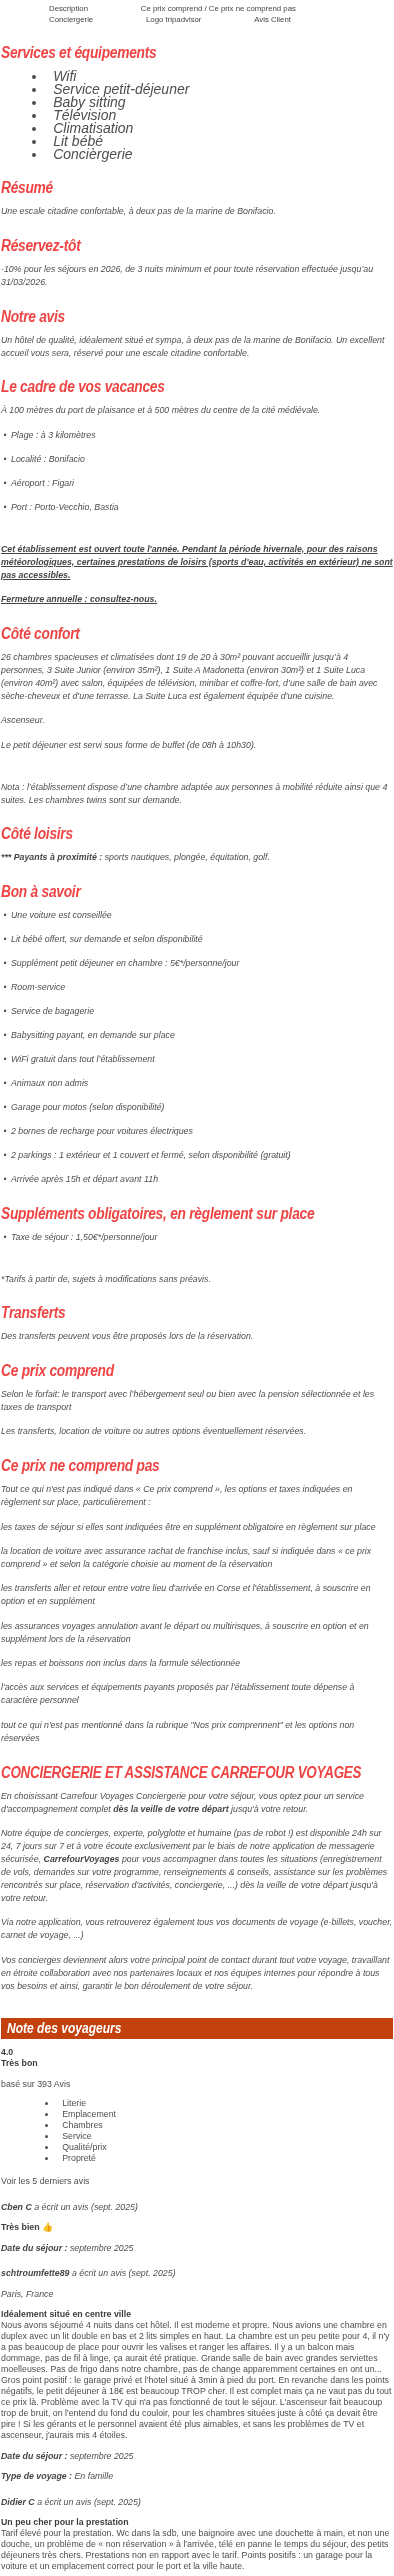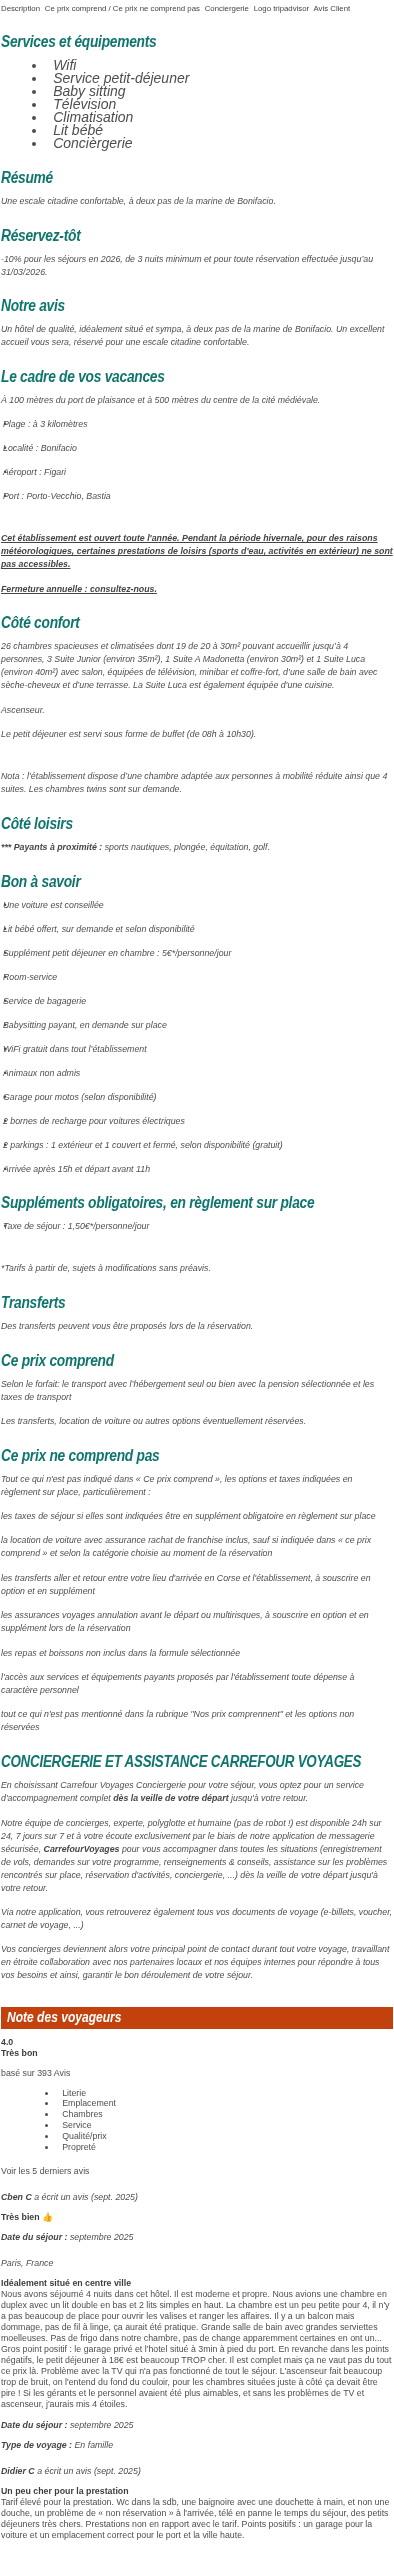--- a/index.html
+++ b/index.html
@@ -1,38 +1,38 @@
 <!DOCTYPE html>
 <html lang="fr" style="font-size:8.3px"><head>
 <meta charset="utf-8">
 <style>
   html,body{margin:0;padding:0;background:#fff;}
   body{width:394px;font-family:"Liberation Sans","DejaVu Sans",sans-serif;color:#4e4e4e;}
   .wrap{width:394px;padding:3.1px 1px 14.6px 1px;box-sizing:border-box;}
 
   
   .navrow{font-size:7.8px;color:#454545;line-height:10.4px;margin:1px 0 5.2px 0;}
-  .navrow span{margin-right:2.6px;}
+  .navrow span{margin-right:2.6px;padding-left:48px;}
 
   
-  h2.sec{color:#0f766e;font-size:16px;line-height:17.7px;font-weight:700;font-style:italic;
+  h2.sec{color:#ef4444;font-size:16px;line-height:17.7px;font-weight:700;font-style:italic;
          margin:18.7px 0 8.3px 0;letter-spacing:-0.3px;}
   h2.sec .cx,.banner .cx{display:inline-block;transform:scaleX(.86);transform-origin:left center;white-space:nowrap;}
   h2.caps{font-size:15.6px;}
 
   
   .bi{font-style:italic;font-size:8.8px;line-height:13px;margin:0 0 11.4px 0;}
   .bi.b{font-weight:700;color:#454545;text-decoration:underline;}
   .mt-lg{margin-top:29px;}
 
   ul{margin:0 0 11.4px 0;}
   ul.inset{list-style:disc;padding-left:46px;font-style:italic;font-size:14px;line-height:13px;}
   ul.inset li{margin:0 0 0 0;padding-left:6.2px;}
   ul.flat{list-style:none;padding-left:0;font-style:italic;font-size:8.8px;line-height:13px;}
-  ul.flat li{position:relative;padding-left:2px;margin-bottom:11px;}
+  ul.flat li{position:relative;padding-left:10px;margin-bottom:11px;}
   ul.flat li::before{content:"\2022";position:absolute;left:2.6px;}
 
   
   .banner{background:#c2410c;color:#fff;font-style:italic;font-weight:700;font-size:14px;
           line-height:18.7px;padding:1px 0 1.6px 6.2px;margin:25px 0 8.3px 0;}
 
   
   .rv{font-size:8.8px;line-height:11px;font-style:normal;}
   .rv .score{font-weight:700;color:#3e3e3e;margin-top:7.3px;}
   .rv .grade{font-weight:700;color:#3e3e3e;margin-bottom:9.4px;}
@@ -162,20 +162,21 @@
     </ul>
     <div class="seeall">Voir les 5 derniers avis</div>
 
     <div class="review">
       <div class="rhead"><span class="auth">Cben C</span><span> a écrit un avis (sept. 2025)</span></div>
       <div class="rbody"><div class="rtitle">Très bien 👍</div></div>
       <div class="rmeta"><span class="lbl">Date du séjour :</span><span> septembre 2025</span></div>
     </div>
 
     <div class="review">
+      <div class="rhead"><span class="auth">schtroumfette89</span><span> a écrit un avis (sept. 2025)</span></div>
       <div class="rloc">Paris, France</div>
       <div class="rbody"><div class="rtitle">Idéalement situé en centre ville</div><span>Nous avons séjourné 4 nuits dans cet hôtel. Il est moderne et propre. Nous avions une chambre en duplex avec un lit double en bas et 2 lits simples en haut. La chambre est un peu petite pour 4, il n'y a pas beaucoup de place pour ouvrir les valises et ranger les affaires. Il y a un balcon mais dommage, pas de fil à linge, ça aurait été pratique. Grande salle de bain avec grandes serviettes moelleuses. Pas de frigo dans notre chambre, pas de change apparemment certaines en ont un... Gros point positif : le garage privé et l'hotel situé à 3min à pied du port. En revanche dans les points négatifs, le petit déjeuner à 18€ est beaucoup TROP cher. Il est complet mais ça ne vaut pas du tout ce prix là. Problème avec la TV qui n'a pas fonctionné de tout le séjour. L'ascenseur fait beaucoup trop de bruit, on l'entend du fond du couloir, pour les chambres situées juste à côté ça devait être pire ! Si les gérants et le personnel avaient été plus aimables, et sans les problèmes de TV et ascenseur, j'aurais mis 4 étoiles.</span></div>
       <div class="rmeta"><span class="lbl">Date du séjour :</span><span> septembre 2025</span></div>
       <div class="rmeta"><span class="lbl">Type de voyage :</span><span> En famille</span></div>
     </div>
 
     <div class="review">
       <div class="rhead"><span class="auth">Didier C</span><span> a écrit un avis (sept. 2025)</span></div>
       <div class="rbody"><div class="rtitle">Un peu cher pour la prestation</div><span>Tarif élevé pour la prestation. Wc dans la sdb, une baignoire avec une douchette à main, et non une douche, un problème de « non réservation » à l'arrivée, télé en panne le temps du séjour, des petits déjeuners très chers. Prestations non en rapport avec le tarif. Points positifs : un garage pour la voiture et un emplacement correct pour le port et la ville haute.</span></div>
 

